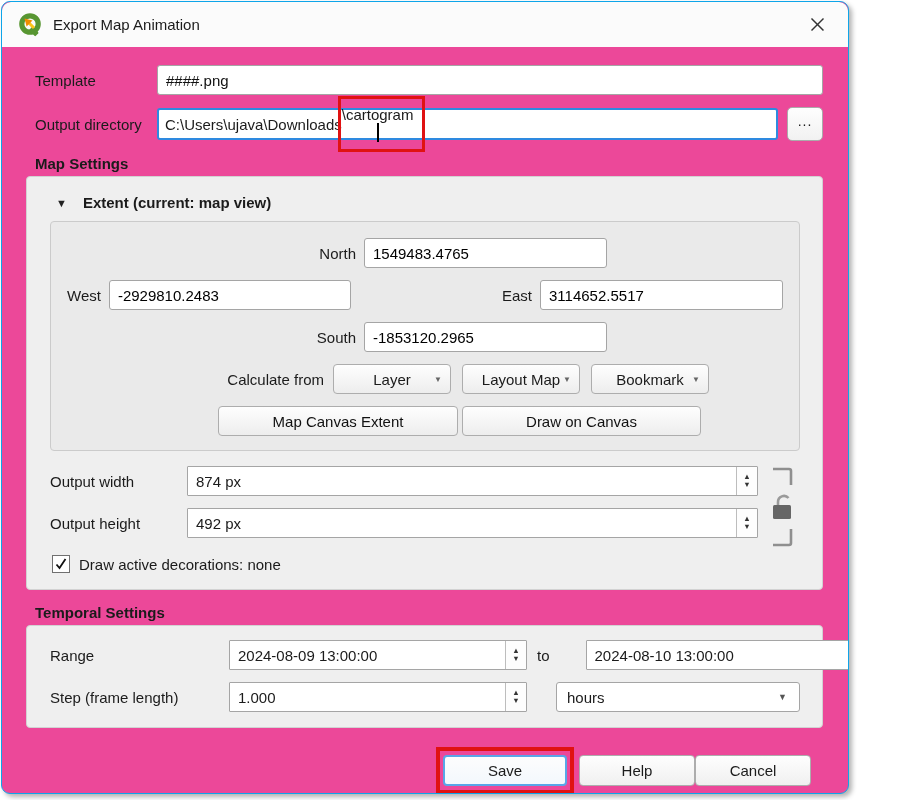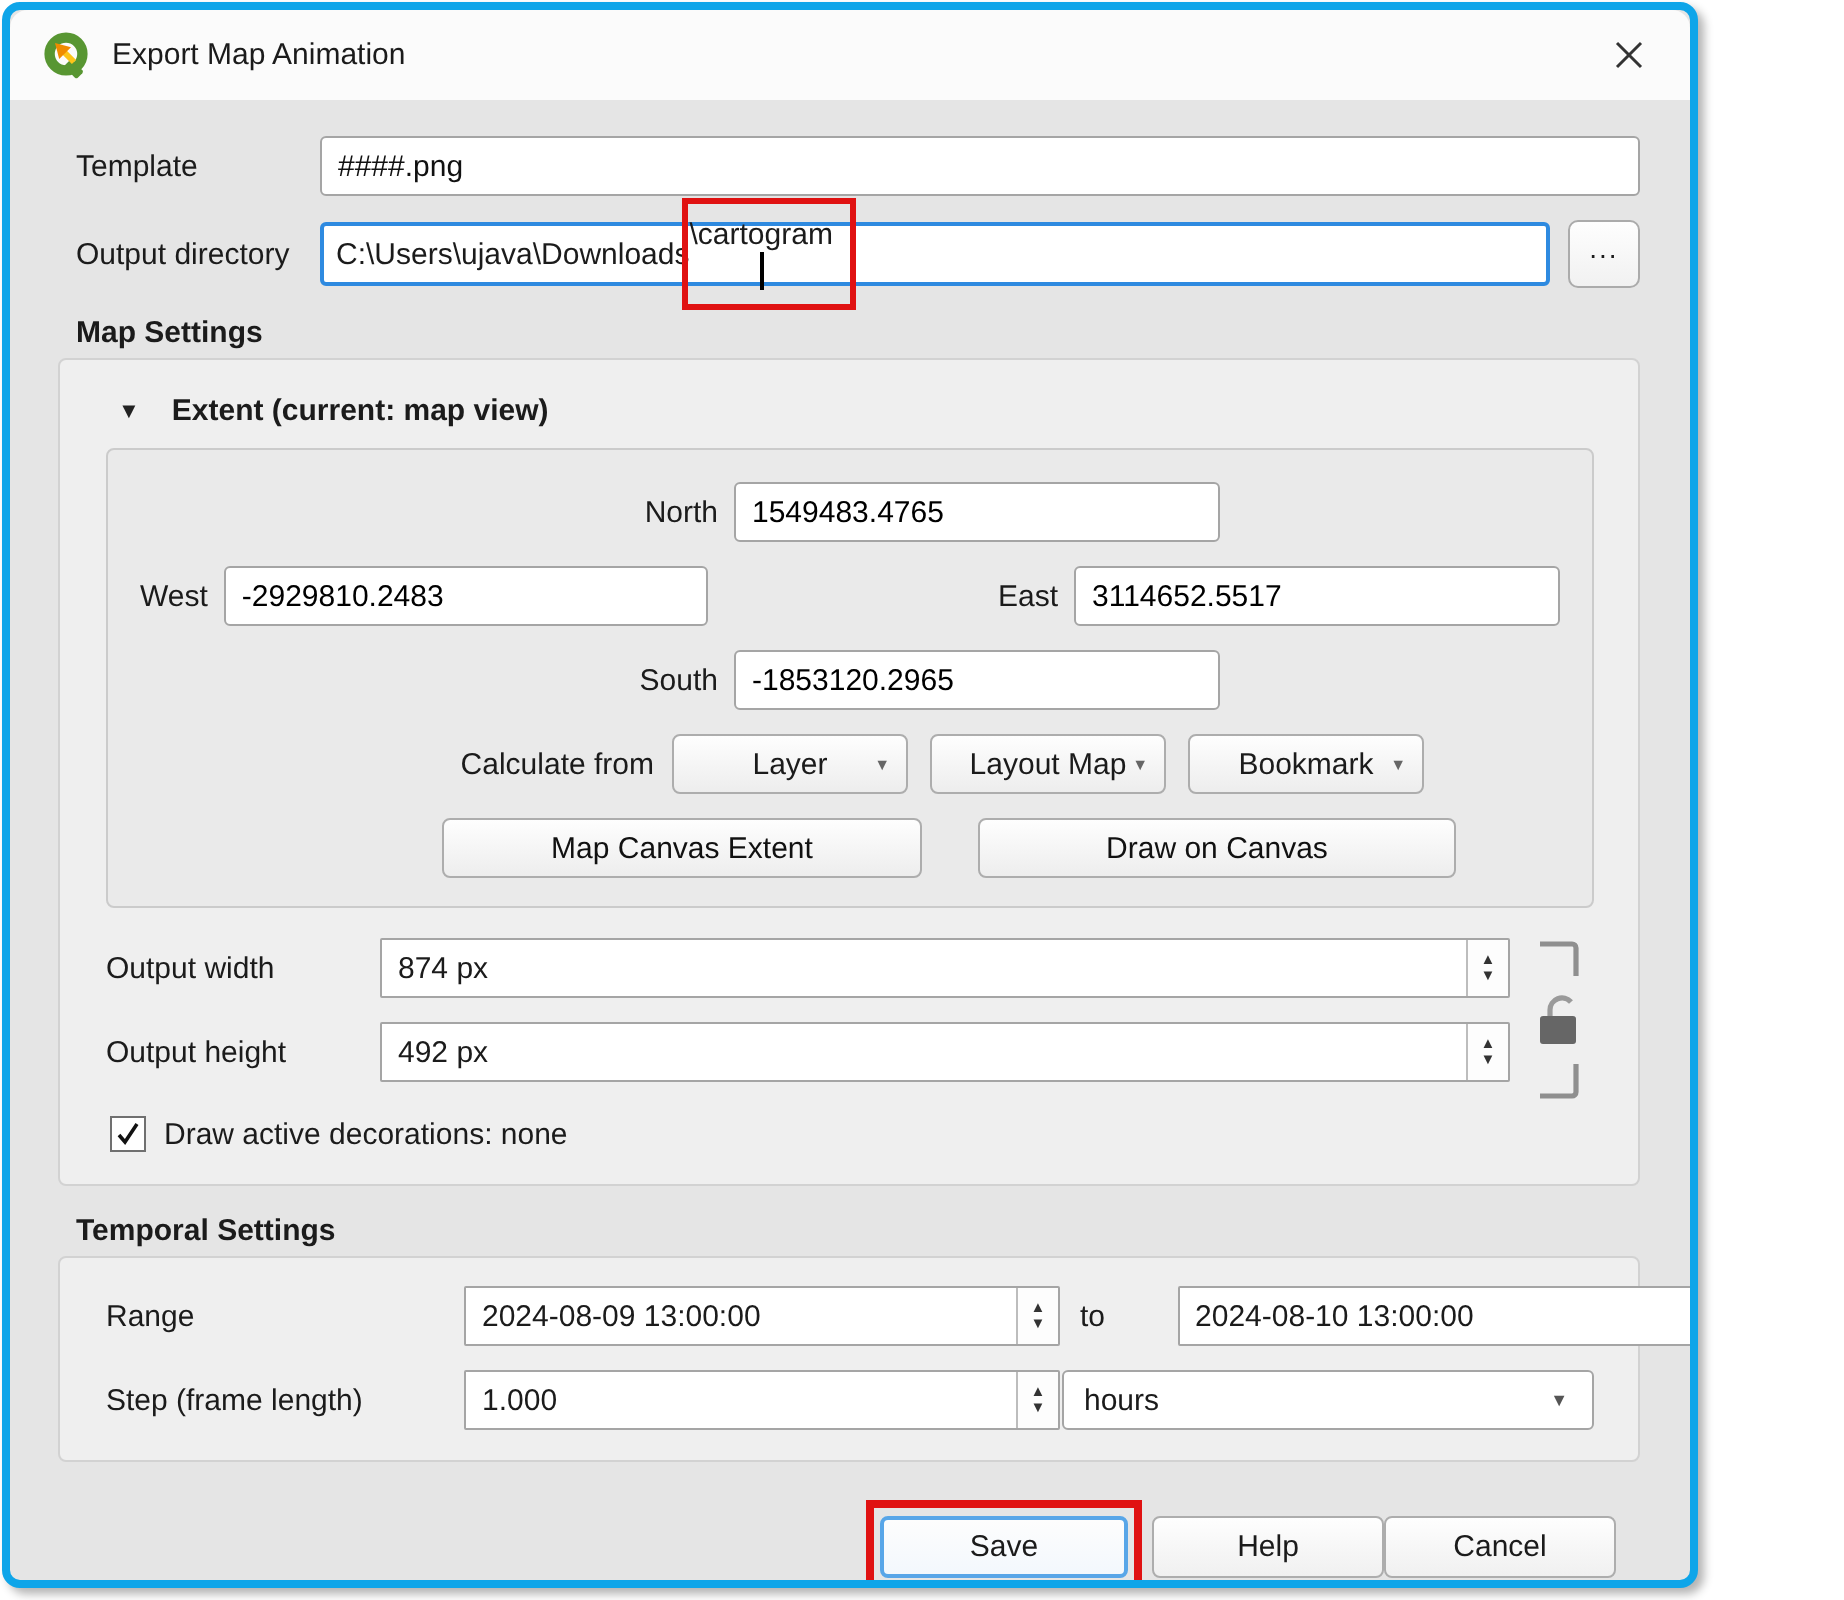--- a/index.html
+++ b/index.html
@@ -1,19 +1,19 @@
 <!DOCTYPE html>
 <html><head>
 <meta charset="utf-8">
 <style>
   * { box-sizing: border-box; margin: 0; padding: 0; }
   html, body { width: 922px; height: 800px; background: #ffffff; font-family: "Liberation Sans", sans-serif; }
   .dialog {
     position: relative; width: 848px; height: 793px; margin: 1px 0 0 1px;
-    background: #e5e5e5; border: 4px solid #0ea5e9; border-radius: 9px;
+    background: #ec4899; border: 1px solid #0ea5e9; border-radius: 9px;
     box-shadow: 3px 3px 5px rgba(0,0,0,0.30); overflow: hidden;
     color: #1b1b1b; font-size: 15px;
   }
   
   .titlebar { height: 45px; display: flex; align-items: center; padding: 0 16px 0 16px; background: #fbfbfb; border-radius: 9px 9px 0 0; }
   .titlebar .title { margin-left: 9px; font-size: 15px; }
   .close-btn { margin-left: auto; width: 30px; height: 30px; display: flex; align-items: center; justify-content: center; cursor: pointer; }
   
   .content { padding: 0 25px 0 24px; }
   .row { display: flex; align-items: center; }
@@ -56,21 +56,21 @@
     width: 118px; height: 30px; background: linear-gradient(#fefefe,#ededed); border: 1px solid #adadad;
     border-radius: 4px; display: flex; align-items: center; justify-content: center; position: relative; cursor: pointer;
   }
   .dd-btn .dd-arrow { position: absolute; right: 8px; font-size: 8px; color: #666; }
   .dd-btn + .dd-btn { margin-left: 11px; }
   .push-btn {
     height: 30px; background: linear-gradient(#fefefe,#ededed); border: 1px solid #adadad; border-radius: 4px;
     display: flex; align-items: center; justify-content: center; cursor: pointer; font-size: 15px;
     font-family: "Liberation Sans", sans-serif; color: #111;
   }
-  .btn-canvas1 { width: 240px; } .btn-canvas2 { width: 239px; margin-left: 28px; }
+  .btn-canvas1 { width: 240px; } .btn-canvas2 { width: 239px; margin-left: 4px; }
   .sp151 { width: 151px; flex: none; }
   
   .size-rows { position: relative; padding-right: 42px; margin-top: 15px; }
   .size-row { display: flex; align-items: center; height: 30px; }
   .size-row + .size-row { margin-top: 12px; }
   .size-label { width: 111px; flex: none; }
   .spinbox { flex: 1; height: 30px; background: #fff; border: 1px solid #a5a5a5; border-radius: 1px; display: flex; align-items: stretch; overflow: hidden; margin-left: 26px; }
   .spin-text { flex: 1; display: flex; align-items: center; padding: 0 8px; }
   .spin-btns { width: 21px; border-left: 1px solid #bdbdbd; display: flex; flex-direction: column; align-items: center; justify-content: center; cursor: pointer; background: #fdfdfd; }
   .spin-btns span { font-size: 7.5px; line-height: 8px; color: #333; }
@@ -78,21 +78,21 @@
   .chk-row { display: flex; align-items: center; margin-top: 17px; margin-left: 2px; }
   .checkbox { width: 18px; height: 18px; background: #fff; border: 1px solid #707070; display: flex; align-items: center; justify-content: center; cursor: pointer; }
   .chk-row label { margin-left: 9px; }
   
   .temp-row { display: flex; align-items: center; height: 30px; }
   .temp-row + .temp-row { margin-top: 12px; }
   .temp-label { width: 153px; flex: none; }
   .dt-spin { width: 298px; flex: none; }
   .to-label { margin: 0 10px; }
   .refresh-btn { margin-left: 13px; width: 26px; height: 26px; display: flex; align-items: center; justify-content: center; cursor: pointer; }
-  .combo { flex: 1; height: 30px; margin-left: 1px; background: #fff; border: 1px solid #a5a5a5; border-radius: 3px; display: flex; align-items: center; padding: 0 10px; position: relative; cursor: pointer; }
+  .combo { flex: 1; height: 30px; margin-left: 29px; background: #fff; border: 1px solid #a5a5a5; border-radius: 3px; display: flex; align-items: center; padding: 0 10px; position: relative; cursor: pointer; }
   .combo .dd-arrow { position: absolute; right: 12px; font-size: 9px; color: #555; }
   
   .footer { display: flex; justify-content: flex-end; align-items: center; margin-top: 27px; padding-right: 0; }
   .footer-btn { width: 116px; height: 31px; background: linear-gradient(#fefefe,#f0f0f0); border: 1px solid #adadad; border-radius: 4px; display: flex; align-items: center; justify-content: center; cursor: pointer; font-size: 15px; }
   .save-wrap { position: relative; margin-right: 12px; }
   .save-btn { width: 124px; border: 2px solid #58a6e8; background: linear-gradient(#fdfdfd,#f3f8fd); }
   .red-box.save { inset: -8px -7px -8px -7px; border-width: 4px; }
   .cancel-btn { margin-right: 12px; }
 </style>
 </head>

